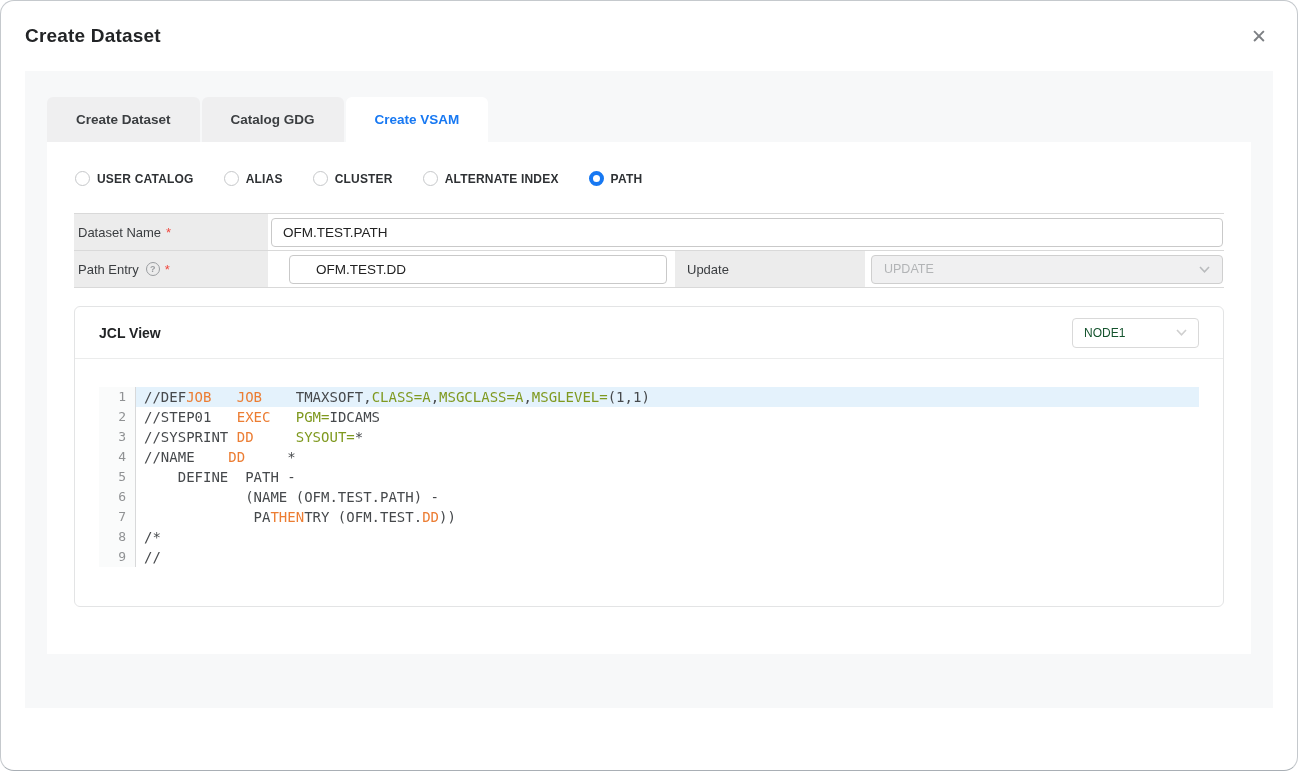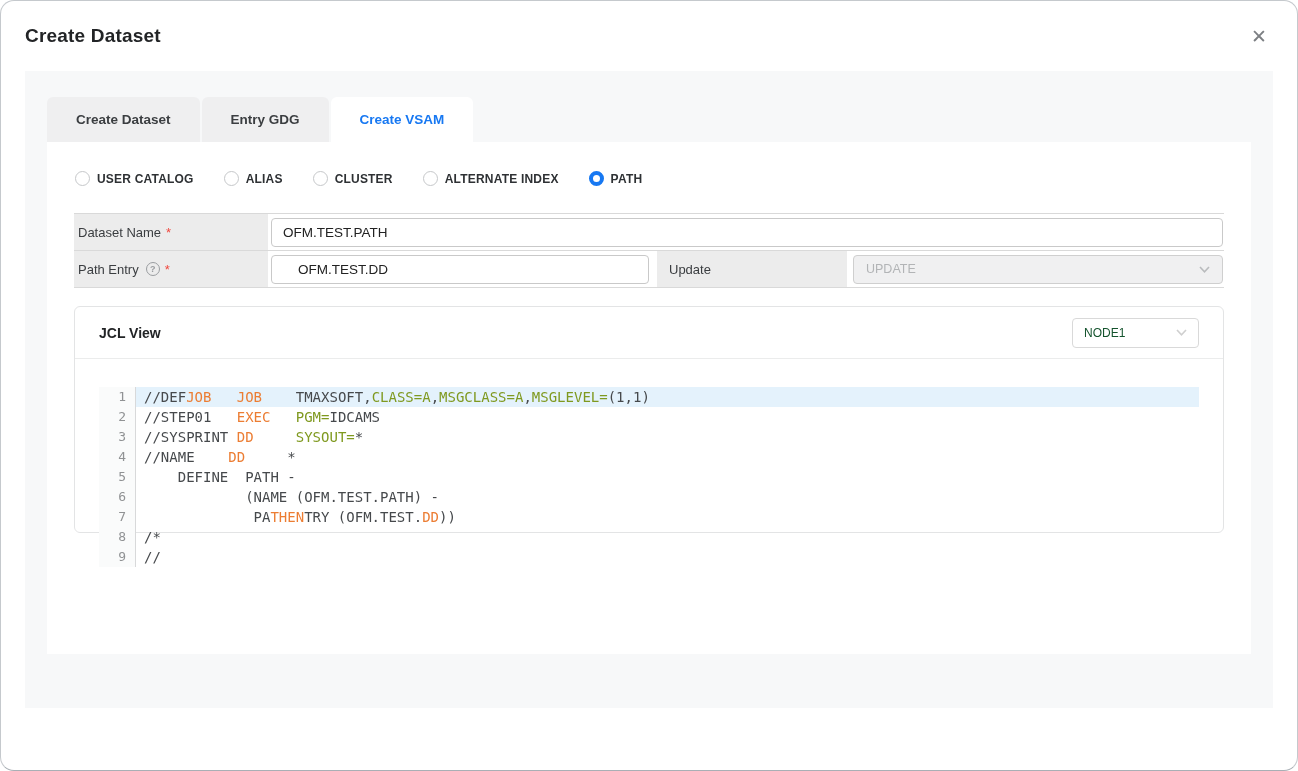--- a/index.html
+++ b/index.html
@@ -27,28 +27,28 @@
   .radio-label { font-size:12px; font-weight:600; color:#2e3134; letter-spacing:.2px; }
   
   .form-table { border-top:1px solid #d9d9d9; }
   .form-row { display:flex; align-items:center; height:37px; border-bottom:1px solid #d9d9d9; }
   .cell-label { width:194px; flex:0 0 194px; align-self:stretch; background:#ececec; display:flex; align-items:center; padding-left:4px; font-size:13px; color:#3a3d40; gap:4px; }
   .req { color:#f0483e; font-size:13px; margin-left:1px; }
   .help-icon { width:14px; height:14px; border-radius:50%; border:1px solid #9a9da0; color:#9a9da0; font-size:9px; display:inline-flex; align-items:center; justify-content:center; margin-left:3px; font-weight:bold; }
   .text-input { height:29px; border:1px solid #c9c9c9; border-radius:4px; padding:0 11px; font-size:13.5px; color:#222; font-family:"Liberation Sans", sans-serif; outline:none; background:#fff; }
   .text-input::placeholder { color:#b4b6b8; }
   .input-wide { flex:1; margin:0 1px 0 3px; }
-  .input-med { width:378px; flex:0 0 378px; margin-left:3px;padding-left:26px; }
+  .input-med { width:378px; flex:0 0 378px; margin-left:21px;padding-left:26px; }
   .gap8 { width:8px; flex:0 0 8px; }
   .cell-label2 { width:190px; flex:0 0 190px; align-self:stretch; background:#ececec; display:flex; align-items:center; padding-left:12px; font-size:13px; color:#3a3d40; }
   .select-disabled { flex:1; height:29px; margin:0 1px 0 6px; border:1px solid #cfcfcf; border-radius:4px; background:#f0f0f1; display:flex; align-items:center; justify-content:space-between; padding:0 12px; font-size:12.5px; color:#b2b4b6; }
   .chev { width:11px; height:7px; }
   .chev polyline { fill:none; stroke:#b9bbbd; stroke-width:1.6; }
   
-  .jcl-card { margin-top:18px; height:227px; border:1px solid #e3e4e5; border-radius:6px; background:#fff; }
+  .jcl-card { margin-top:18px; height:301px; border:1px solid #e3e4e5; border-radius:6px; background:#fff; }
   .jcl-header { height:52px; display:flex; align-items:center; justify-content:space-between; padding:0 24px; border-bottom:1px solid #ebecec; }
   .jcl-title { font-size:14px; font-weight:bold; color:#222426; }
   .node-select { width:127px; height:30px; border:1px solid #d9d9d9; border-radius:4px; display:flex; align-items:center; justify-content:space-between; padding:0 11px; font-size:12px; color:#14532d; cursor:pointer; background:#fff; }
   .node-select .chev polyline { stroke:#cfcfcf; }
   .jcl-code { margin:28px 24px 0 24px; font-family:"DejaVu Sans Mono", monospace; font-size:14px; }
   .code-line { display:flex; height:20px; line-height:20px; }
   .ln-num { width:37px; flex:0 0 37px; text-align:right; padding-right:9px; color:#909294; background:#fafbfb; border-right:1px solid #d8d9da; font-size:13px; }
   .ln-code { flex:1; white-space:pre; padding-left:8px; color:#46494c; }
   .code-line.hl .ln-code { background:#e4f2fc; }
   .tok-d { color:#46494c; }
@@ -67,21 +67,21 @@
 
   <div class="modal-header">
     <div class="modal-title">Create Dataset</div>
     <div class="close-btn">✕</div>
   </div>
 
   <div class="body-area">
 
     <div class="tabs-row">
       <div class="tab">Create Dataset</div>
-      <div class="tab">Entry GDG</div>
+      <div class="tab">Catalog GDG</div>
       <div class="tab active">Create VSAM</div>
     </div>
 
     <div class="panel">
 
       <div class="radio-row">
         <div class="radio-item">
           <span class="radio-circle"></span>
           <span class="radio-label">USER CATALOG</span>
         </div>

